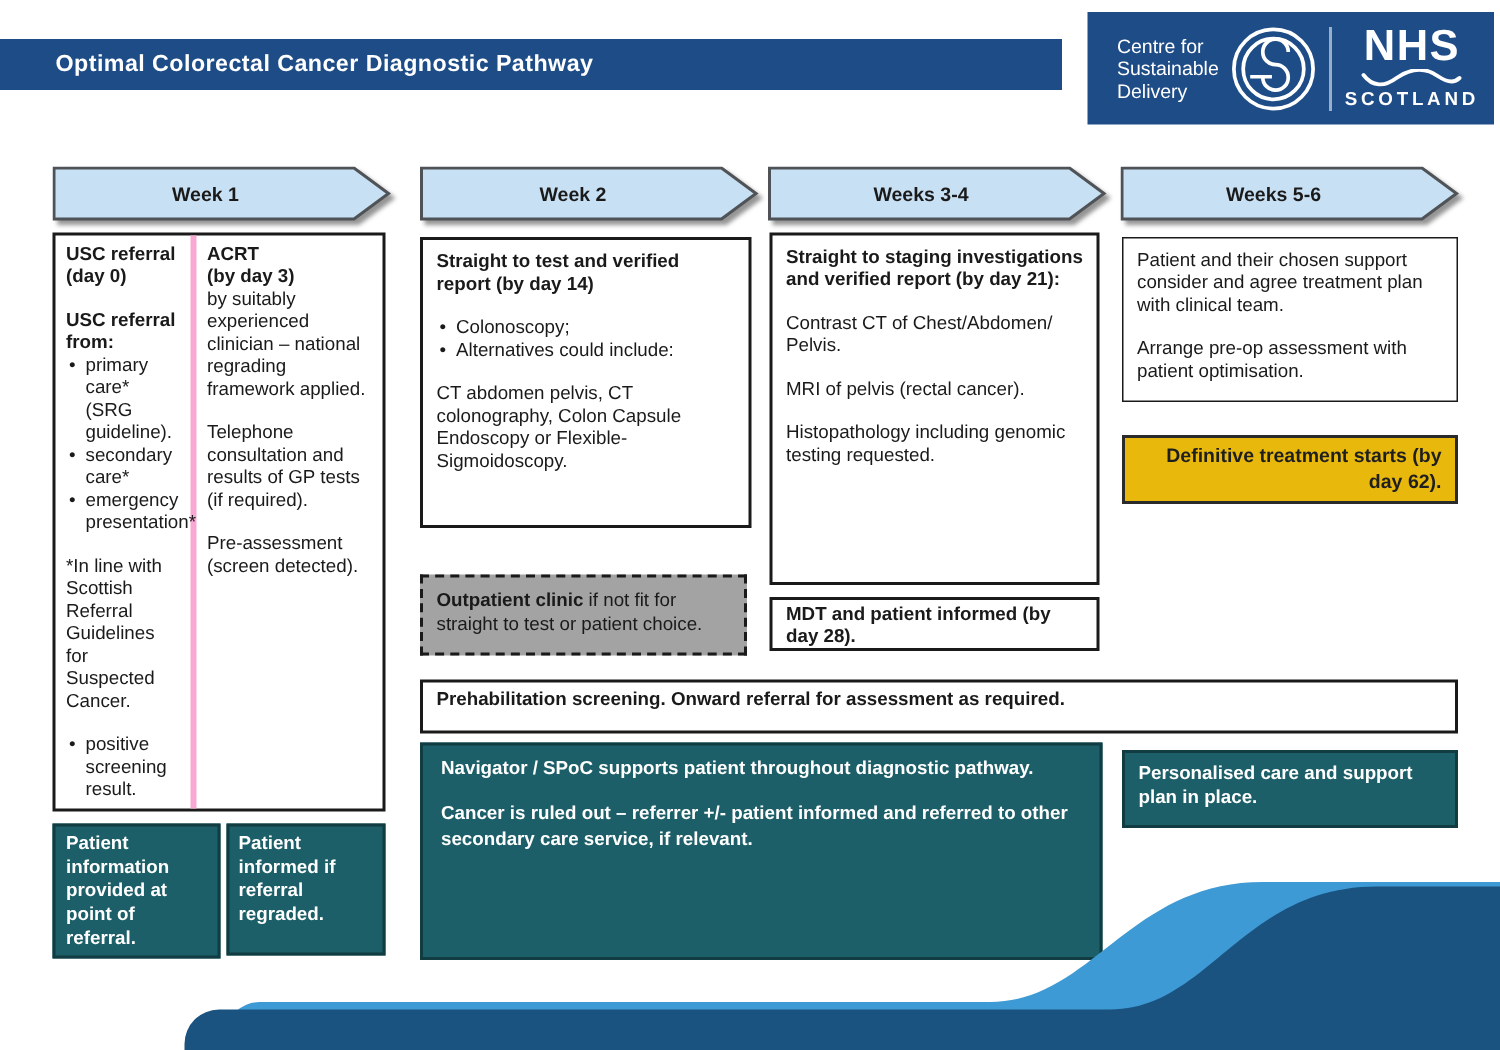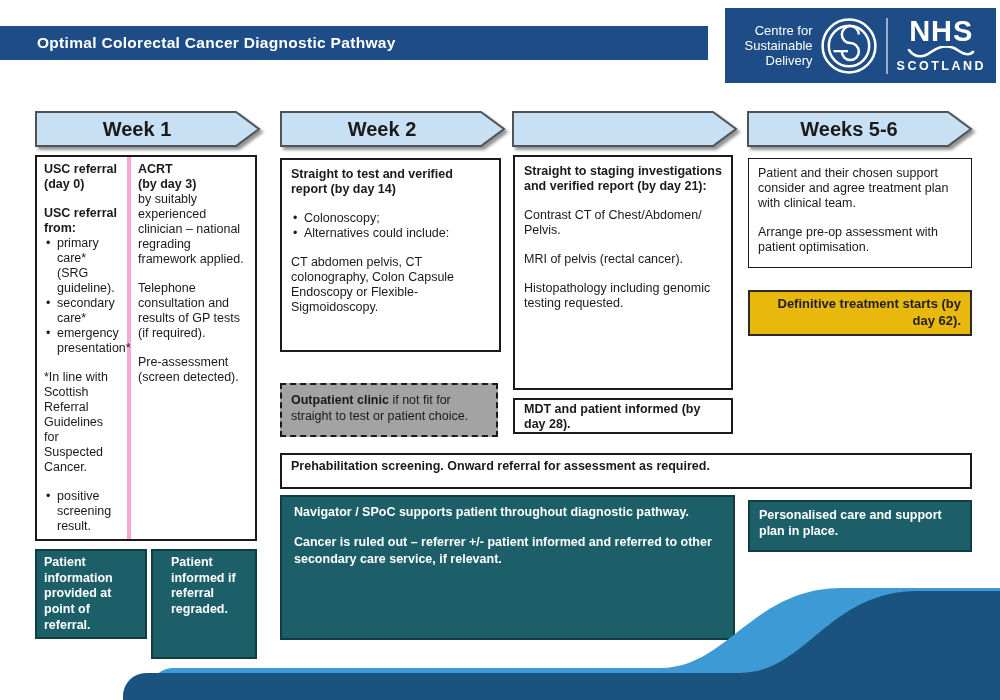--- a/index.html
+++ b/index.html
@@ -6,32 +6,32 @@
   body{font-family:"Liberation Sans","DejaVu Sans",sans-serif;background:#fff;}
   #stage{position:relative;width:1000px;height:700px;background:#fff;overflow:hidden;}
 
   
   .title-bar{position:absolute;left:0;top:26px;width:708px;height:34px;background:var(--hdr);
     display:flex;align-items:center;}
   .title-bar .t{color:#fff;font-weight:700;font-size:15.5px;margin-left:37px;letter-spacing:.3px;}
 
   .logo-block{position:absolute;left:725px;top:8px;width:271px;height:75px;background:var(--hdr);
     display:flex;align-items:center;justify-content:flex-end;padding:0;box-sizing:border-box;}
-  .org-text{color:#fff;font-size:13px;line-height:1.16;text-align:right;white-space:nowrap;}
+  .org-text{color:#fff;font-size:13px;line-height:1.16;text-align:left;white-space:nowrap;}
   .csd-icon{margin-left:7px;flex:0 0 auto;}
   .logo-div{width:2px;height:56px;background:rgba(255,255,255,.55);margin:0 9px 0 8px;}
   .nhs-wrap{margin-right:10px;display:flex;flex-direction:column;align-items:center;}
   .nhs-word{color:#fff;font-weight:800;font-size:29px;line-height:.95;letter-spacing:1px;}
   .scot-word{color:#fff;font-weight:700;font-size:12.5px;letter-spacing:2.5px;margin-top:1px;}
 
   
   .arrow{position:absolute;top:111px;width:226px;height:38px;}
   .arrow svg{position:absolute;left:0;top:0;filter:drop-shadow(3px 3px 1.5px rgba(90,90,90,.65));}
   .arrow .lbl{position:absolute;left:0;top:0;width:204px;height:36px;display:flex;align-items:center;
-    justify-content:center;font-weight:700;font-size:20px;color:#1a1a1a;}
+    justify-content:center;font-weight:700;font-size:13px;color:#1a1a1a;}
 
   
   .wbox{position:absolute;background:#fff;border:2px solid #1a1a1a;box-sizing:border-box;
     font-size:12.5px;line-height:1.2;color:#1a1a1a;}
   .pad{padding:7px 9px;}
   .b{font-weight:700;}
   .gap{height:14px;}
   .bullet{position:relative;padding-left:13px;}
   .bullet::before{content:"•";position:absolute;left:2px;top:0;}
 
@@ -90,20 +90,21 @@
   <div class="arrow" style="left:280px;">
     <svg width="226" height="38" viewBox="0 0 226 38">
       <polygon points="1,1 201,1 224,18 201,35 1,35" fill="#c8e0f4" stroke="#4f5357" stroke-width="2"></polygon>
     </svg>
     <div class="lbl">Week 2</div>
   </div>
   <div class="arrow" style="left:512px;">
     <svg width="226" height="38" viewBox="0 0 226 38">
       <polygon points="1,1 201,1 224,18 201,35 1,35" fill="#c8e0f4" stroke="#4f5357" stroke-width="2"></polygon>
     </svg>
+    <div class="lbl">Weeks 3-4</div>
   </div>
   <div class="arrow" style="left:747px;">
     <svg width="226" height="38" viewBox="0 0 226 38">
       <polygon points="1,1 201,1 224,18 201,35 1,35" fill="#c8e0f4" stroke="#4f5357" stroke-width="2"></polygon>
     </svg>
     <div class="lbl">Weeks 5-6</div>
   </div>
 
   <div class="wbox w1table" style="left:35px;top:155px;width:222px;height:386px;">
     <div class="cell cl">
@@ -125,21 +126,21 @@
       <div class="gap"></div>
       <div>Telephone consultation and results of GP tests (if required).</div>
       <div class="gap"></div>
       <div>Pre-assessment (screen detected).</div>
     </div>
   </div>
 
   <div class="teal" style="left:35px;top:549px;width:112px;height:90px;padding:4px 7px;">
     <span>Patient information provided at point of referral.</span>
   </div>
-  <div class="teal" style="left:151px;top:549px;width:106px;height:110px;padding:4px 18px;">
+  <div class="teal" style="left:151px;top:549px;width:106px;height:88px;padding:4px 6px;">
     <span>Patient informed if referral regraded.</span>
   </div>
 
   <div class="wbox pad" style="left:280px;top:158px;width:221px;height:194px;">
     <div class="b">Straight to test and verified report (by day 14)</div>
     <div class="gap"></div>
     <div class="bullet">Colonoscopy;</div>
     <div class="bullet">Alternatives could include:</div>
     <div class="gap"></div>
     <div>CT abdomen pelvis, CT colonography, Colon Capsule Endoscopy or Flexible-Sigmoidoscopy.</div>

